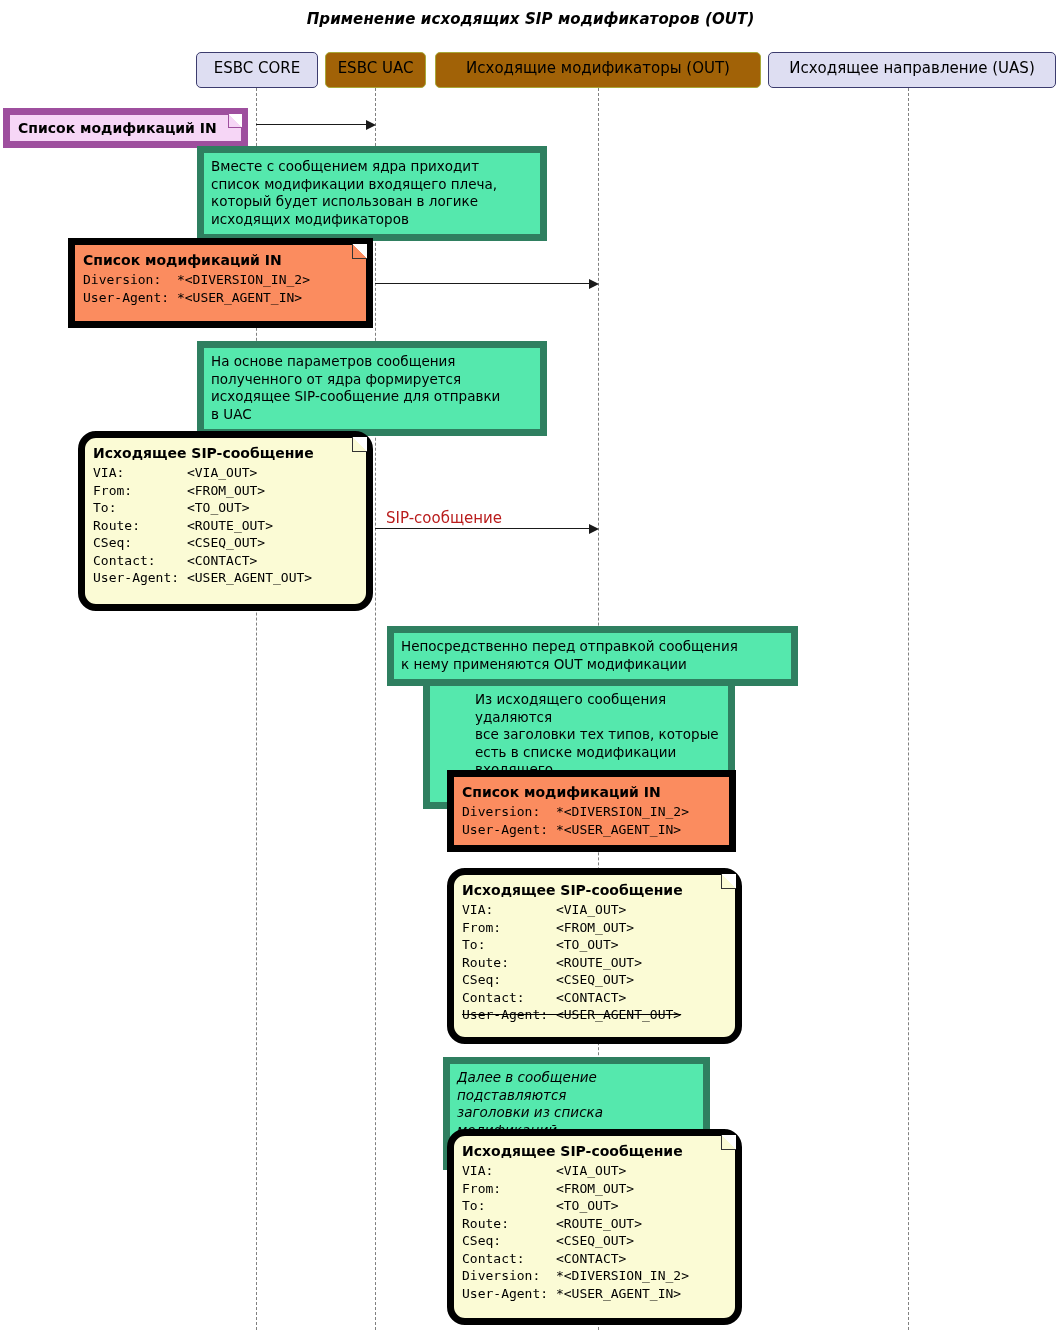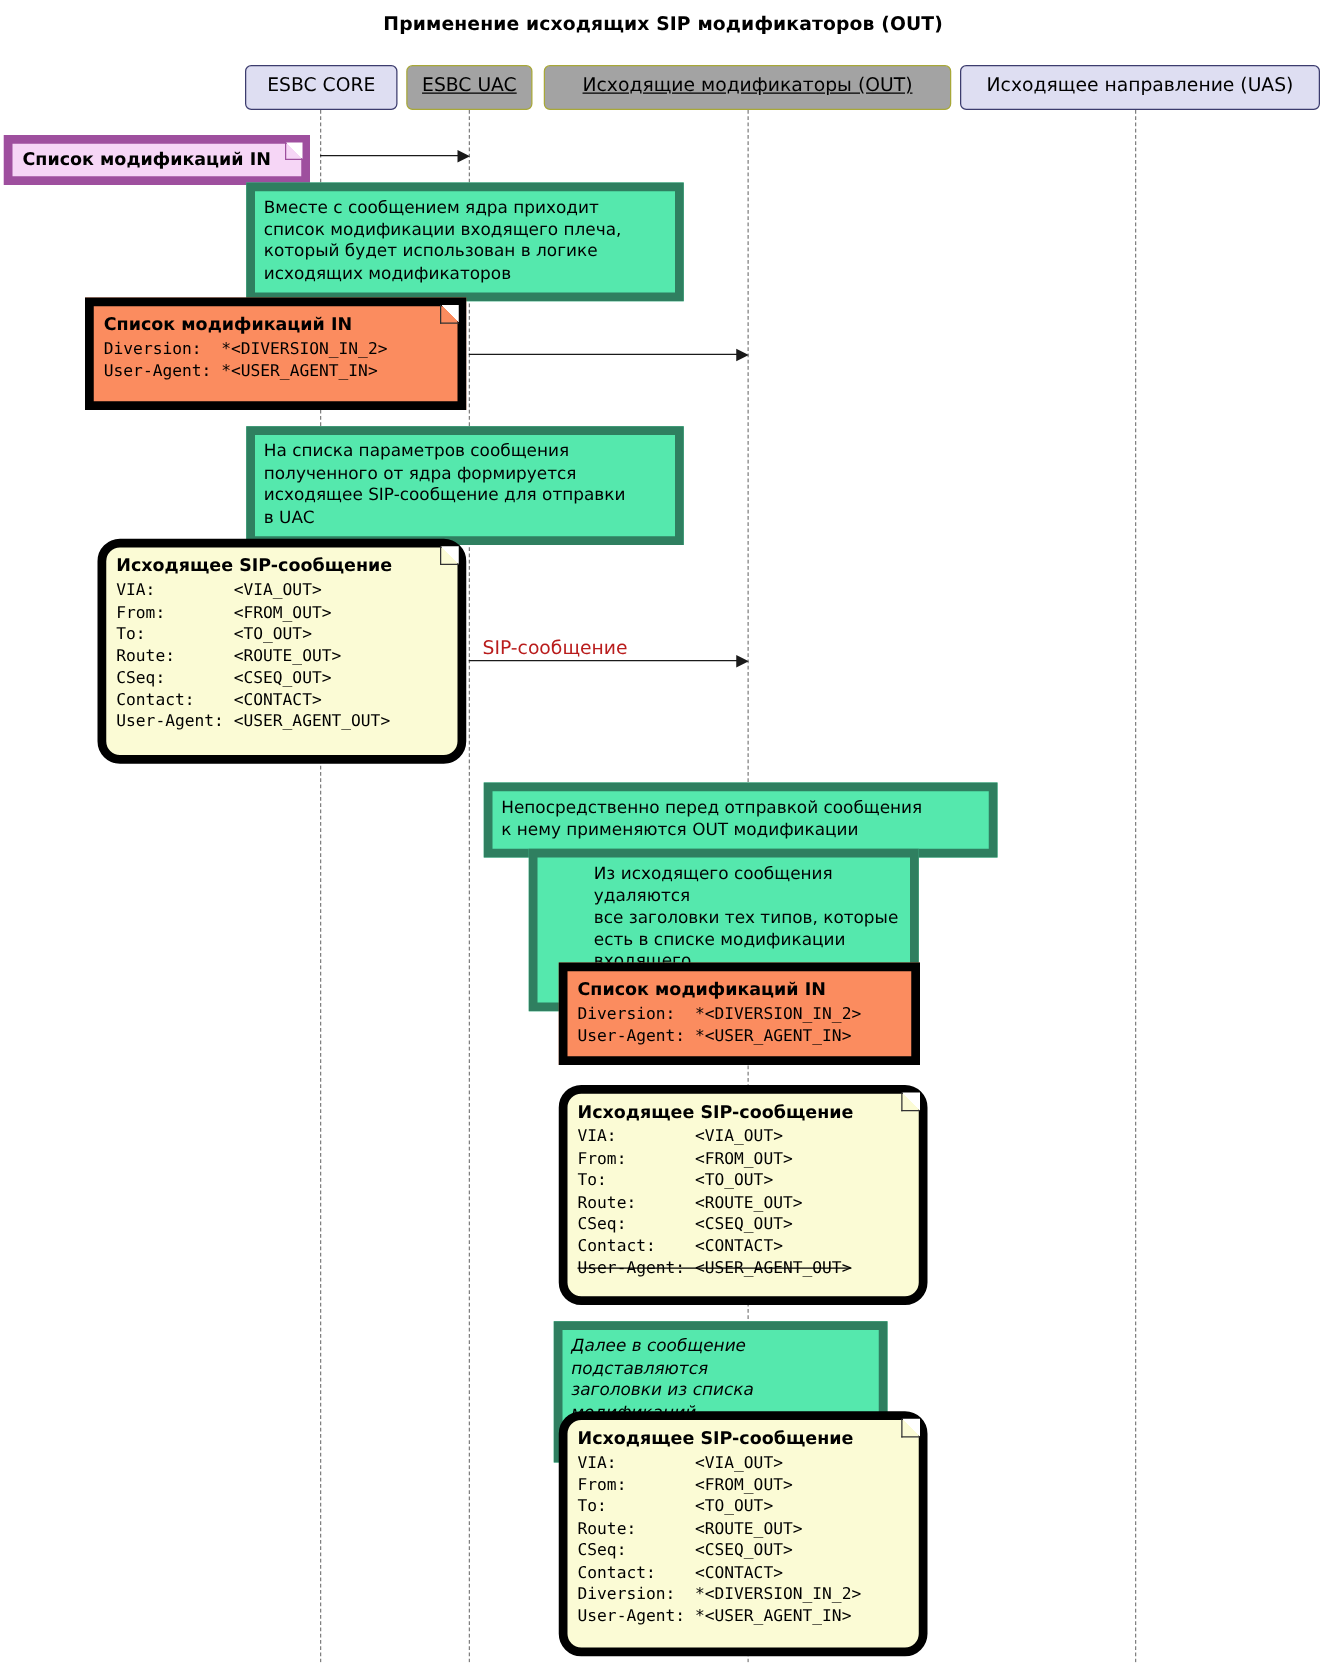--- a/index.html
+++ b/index.html
@@ -23,20 +23,21 @@
   .diagram-title {
     position: absolute;
     left: 0;
     top: 10px;
     width: 1061px;
     text-align: center;
     font-size: 15px;
     font-weight: bold;
     color: #000000;
     letter-spacing: 0.1px;
+    font-style: italic;
   }
 
   
   .lifeline {
     position: absolute;
     width: 0;
     border-left: 1px dashed #808080;
     top: 88px;
     height: 1242px;
   }
@@ -50,23 +51,22 @@
     border: 1px solid #3c3c6e;
     border-radius: 5px;
     text-align: center;
     font-size: 15px;
     color: #000000;
     padding: 0 10px;
     white-space: nowrap;
     background: #dedef2;
   }
   .participant.hl {
-    background: #a3a3a3;
+    background: #a16207;
     border-color: #a8a838;
-    text-decoration: underline;
   }
 
   
   .note {
     position: absolute;
     box-sizing: border-box;
     border: 7px solid #14532d;
     padding: 5px 7px 6px 7px;
     font-size: 13.5px;
     color: #000000;
@@ -183,21 +183,21 @@
       <div class="arrow-head" style="left: 589px; top: 524px;"></div>
       <div class="arrow-label" style="left: 386px; top: 509px;">SIP-сообщение</div>
     </div>
   <div id="notes">
       <div class="note pink" style="left: 3px; top: 108px; width: 245px; min-height: 27px;">Список модификаций IN<div style="position: absolute; top: -1px; right: -1px; width: 13px; height: 13px; background: linear-gradient(225deg, rgb(255, 255, 255) 50%, transparent 50.5%); border-left: 1px solid rgb(158, 79, 158); border-bottom: 1px solid rgb(158, 79, 158);"></div></div>
       <div class="note green" style="left: 197px; top: 146px; width: 350px; min-height: 85px;"><span>Вместе с сообщением ядра приходит
 список модификации входящего плеча,
 который будет использован в логике
 исходящих модификаторов</span></div>
       <div class="note orange folded" style="left: 68px; top: 238px; width: 305px; min-height: 90px;"><div class="note-title">Список модификаций IN</div><div class="note-body"><span class="row">Diversion:  *&lt;DIVERSION_IN_2&gt;</span><span class="row">User-Agent: *&lt;USER_AGENT_IN&gt;</span></div></div>
-      <div class="note green" style="left: 197px; top: 341px; width: 350px; min-height: 85px;"><span>На списка параметров сообщения
+      <div class="note green" style="left: 197px; top: 341px; width: 350px; min-height: 85px;"><span>На основе параметров сообщения
 полученного от ядра формируется
 исходящее SIP-сообщение для отправки
 в UAC</span></div>
       <div class="note yellow folded" style="left: 78px; top: 431px; width: 295px; min-height: 180px;"><div class="note-title">Исходящее SIP-сообщение</div><div class="note-body"><span class="row">VIA:        &lt;VIA_OUT&gt;</span><span class="row">From:       &lt;FROM_OUT&gt;</span><span class="row">To:         &lt;TO_OUT&gt;</span><span class="row">Route:      &lt;ROUTE_OUT&gt;</span><span class="row">CSeq:       &lt;CSEQ_OUT&gt;</span><span class="row">Contact:    &lt;CONTACT&gt;</span><span class="row">User-Agent: &lt;USER_AGENT_OUT&gt;</span></div></div>
       <div class="note green" style="left: 387px; top: 626px; width: 411px; min-height: 42px;"><span>Непосредственно перед отправкой сообщения
 к нему применяются OUT модификации</span></div>
       <div class="note green" style="left: 423px; top: 679px; width: 312px; min-height: 81px; padding-left: 45px;"><span>Из исходящего сообщения удаляются
 все заголовки тех типов, которые
 есть в списке модификации входящего
 плеча</span></div>

